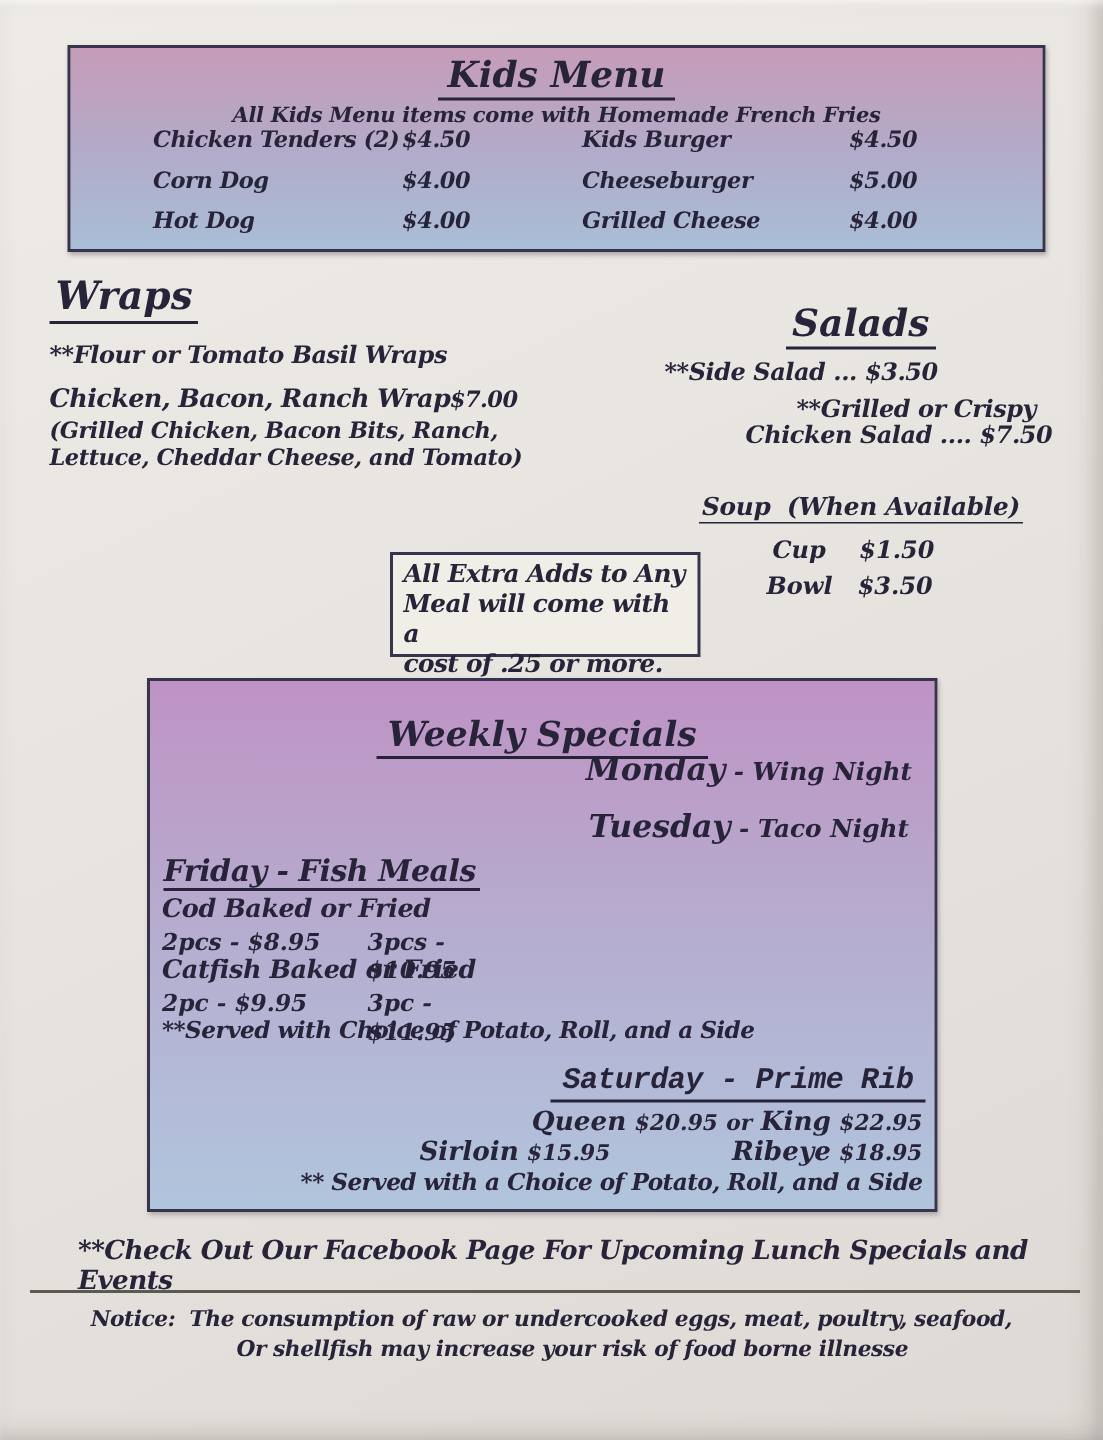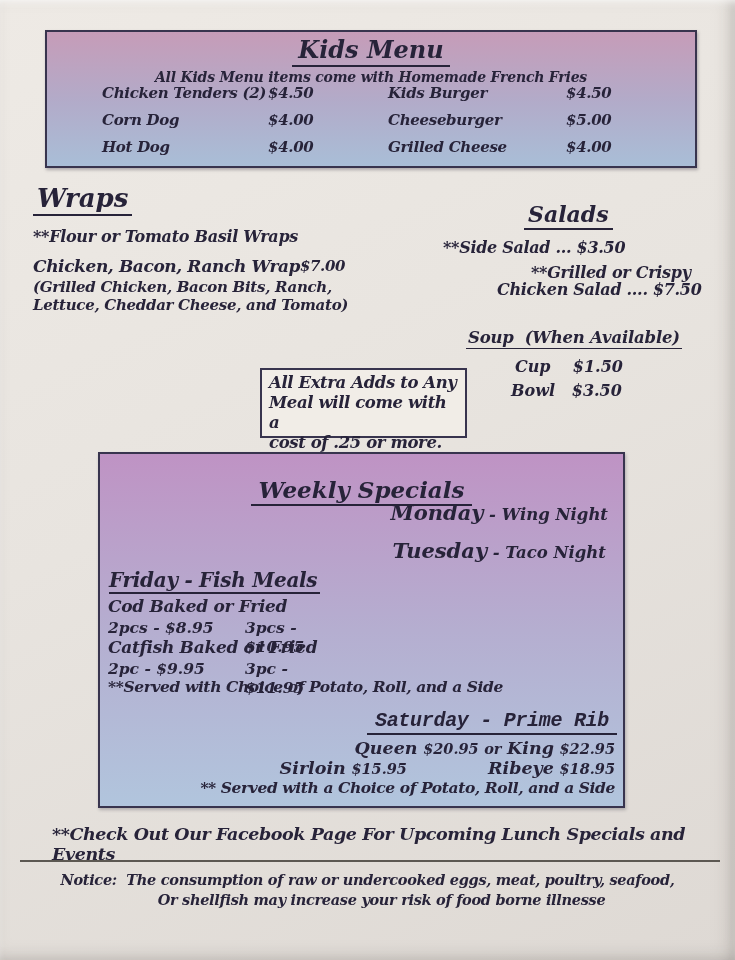--- a/index.html
+++ b/index.html
@@ -49,21 +49,21 @@
   
   .wraps-title{left:33px;top:183px;font-size:26px;font-weight:bold;
     border-bottom:2px solid var(--ink);padding:0 4px 1px;}
   .wraps-note{left:33px;top:227px;font-size:16px;font-weight:bold;letter-spacing:-.3px;}
   .wraps-item{left:33px;top:256px;font-size:17px;font-weight:bold;letter-spacing:-.4px;text-align:right;}
   .wraps-item .price{position:absolute;left:267px;top:1px;font-size:15px;}
   .wraps-desc1{left:33px;top:278px;font-size:15px;font-weight:bold;letter-spacing:-.3px;}
   .wraps-desc2{left:33px;top:296px;font-size:15px;font-weight:bold;letter-spacing:-.3px;}
 
   
-  .salads-title{left:524px;top:201px;font-size:22px;font-weight:bold;
+  .salads-title{left:524px;top:201px;font-size:25px;font-weight:bold;
     border-bottom:2px solid var(--ink);padding:0 4px 1px;}
   .salads-line1{left:443px;top:238px;font-size:16px;font-weight:bold;letter-spacing:-.3px;}
   .salads-line2{left:531px;top:263px;font-size:16px;font-weight:bold;letter-spacing:-.3px;}
   .salads-line3{left:497px;top:280px;font-size:16px;font-weight:bold;letter-spacing:-.3px;}
 
   
   .soup-title{left:466px;top:328px;font-size:16.5px;font-weight:bold;
     border-bottom:1.5px solid var(--ink);padding:0 2px 1px;letter-spacing:-.2px;}
   .soup-cup{left:515px;top:357px;font-size:16px;font-weight:bold;}
   .soup-bowl{left:511px;top:381px;font-size:16px;font-weight:bold;}

